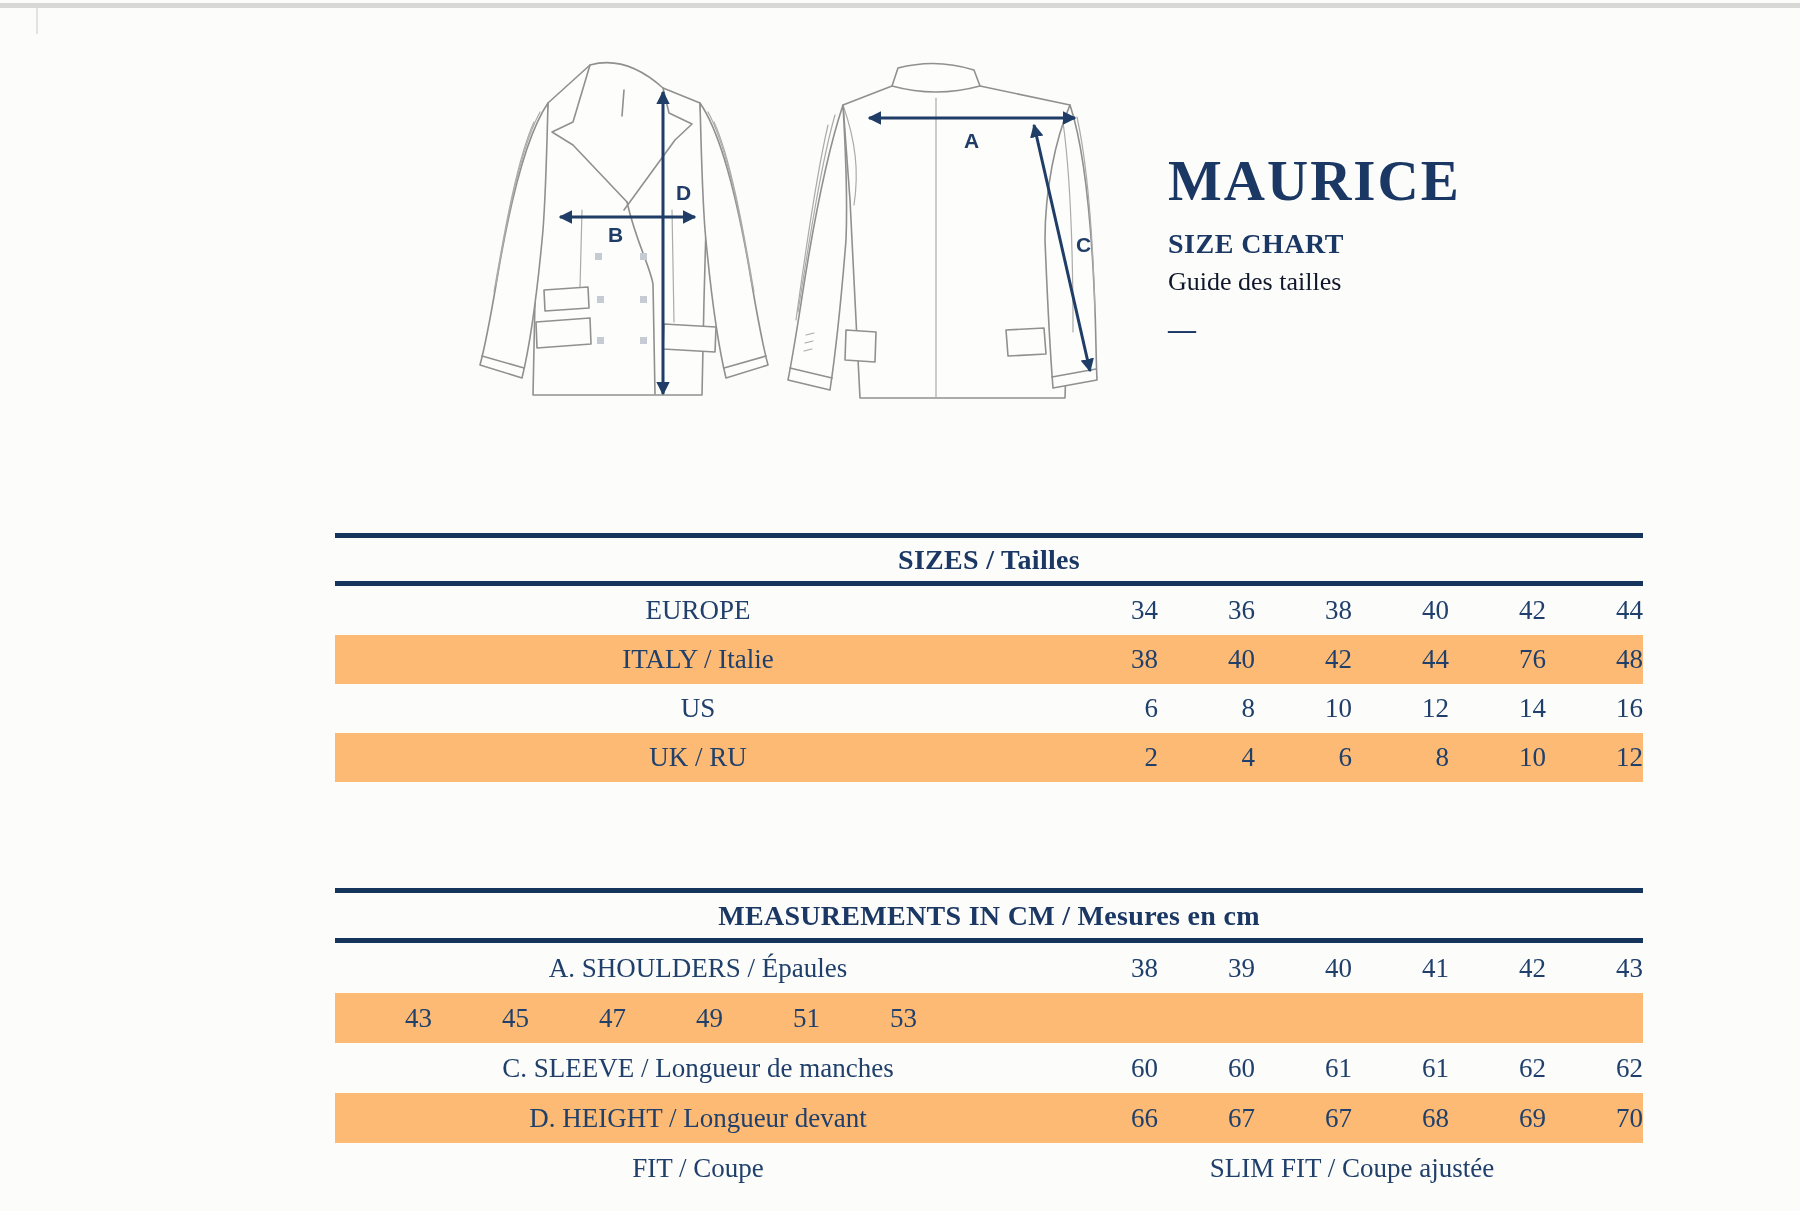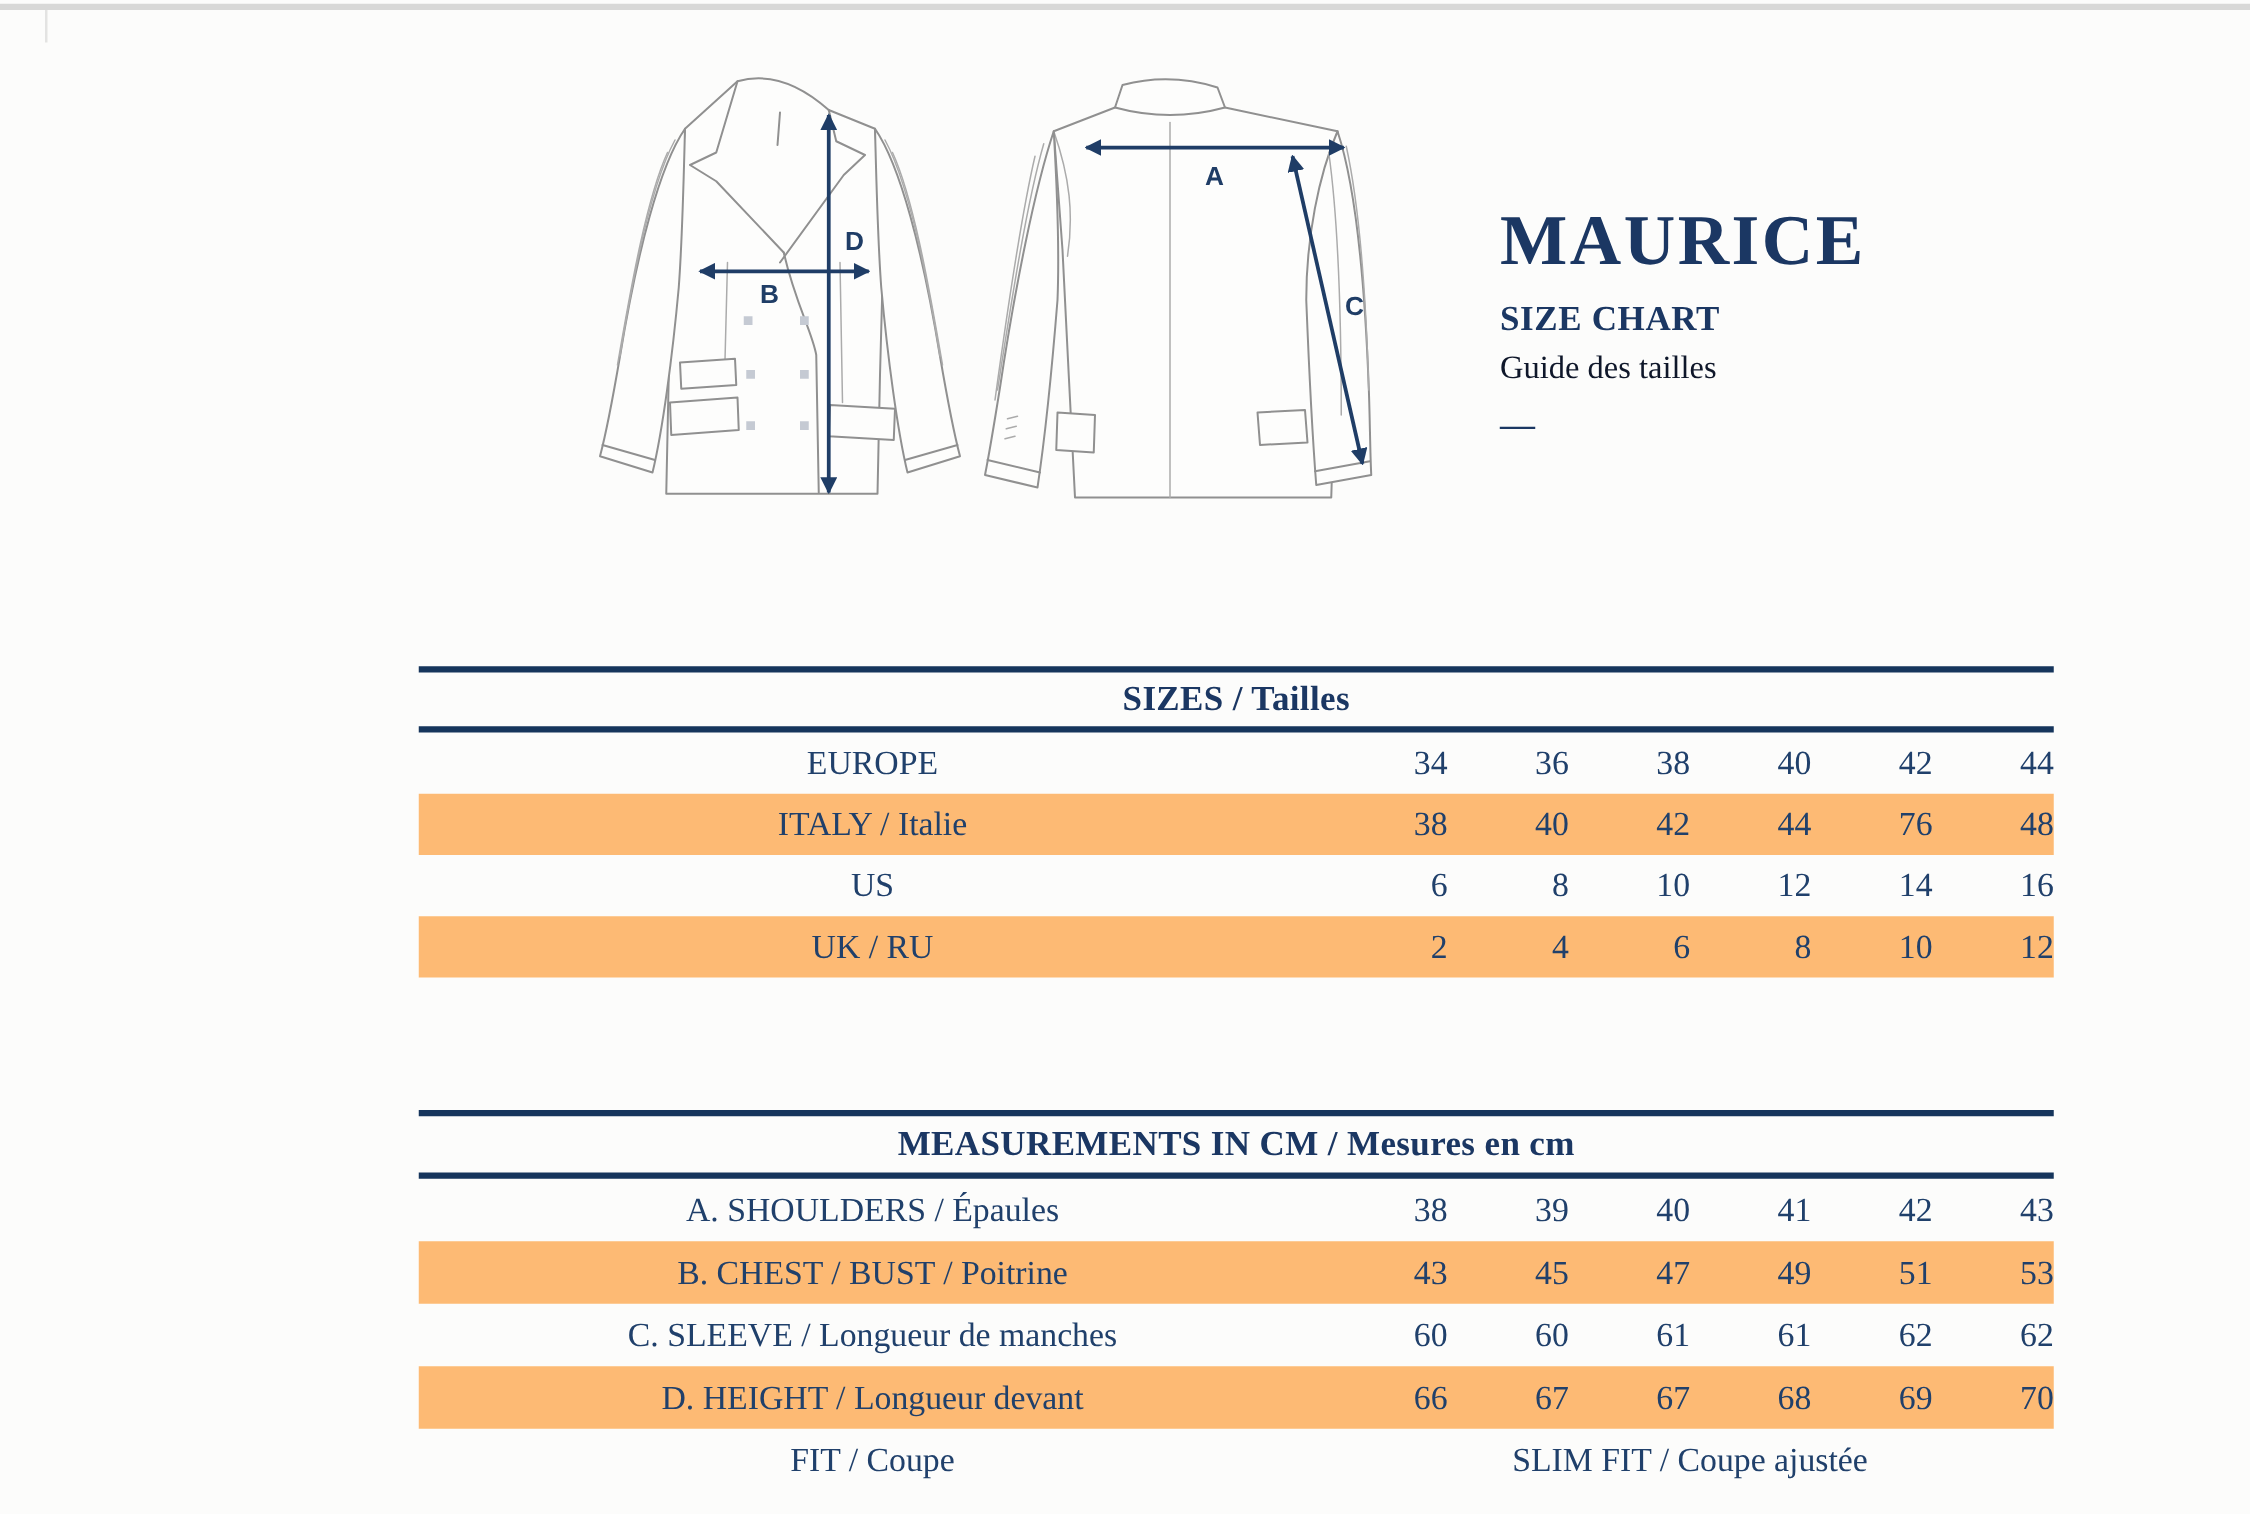--- a/index.html
+++ b/index.html
@@ -4,21 +4,21 @@
 <style>
   html,body{margin:0;padding:0;}
   body{
     width:1800px;height:1211px;position:relative;overflow:hidden;
     background:#fcfcfb;font-family:"Liberation Serif",serif;color:#20406b;
   }
   .top-edge{position:absolute;top:3px;left:0;width:1800px;height:5px;background:#d8d8d7;}
   .left-edge{position:absolute;top:8px;left:36px;width:2px;height:26px;background:#e3e3e2;}
 
   
-  .title-block{position:absolute;left:1168px;top:164px;margin-left:32px;}
+  .title-block{position:absolute;left:1168px;top:152px;}
   .brand{font-size:57px;font-weight:bold;letter-spacing:2px;line-height:58px;margin:0;color:#1b3763;}
   .size-chart{font-size:28px;font-weight:bold;letter-spacing:0.5px;margin-top:18px;color:#1b3763;}
   .guide{font-size:26px;margin-top:7px;color:#0f172a;}
   .dash{font-size:28px;font-weight:bold;margin-top:16px;color:#1b3763;letter-spacing:-2px;}
 
   
   .diagram{position:absolute;left:440px;top:50px;width:670px;height:360px;}
   .sketch{stroke:#909090;stroke-width:1.6;fill:none;stroke-linecap:round;stroke-linejoin:round;}
   .sketch-fill{stroke:#909090;stroke-width:1.6;fill:#fdfdfc;stroke-linejoin:round;}
   .seam{stroke:#ababab;stroke-width:1.2;fill:none;stroke-linecap:round;}
@@ -185,21 +185,20 @@
   <div class="t-row">
     <div class="t-label">A. SHOULDERS / Épaules</div>
     <div class="t-val">38</div>
     <div class="t-val">39</div>
     <div class="t-val">40</div>
     <div class="t-val">41</div>
     <div class="t-val">42</div>
     <div class="t-val">43</div>
   </div>
   <div class="t-row shaded">
-    <div class="t-label">B. CHEST / BUST / Poitrine</div>
     <div class="t-val">43</div>
     <div class="t-val">45</div>
     <div class="t-val">47</div>
     <div class="t-val">49</div>
     <div class="t-val">51</div>
     <div class="t-val">53</div>
   </div>
   <div class="t-row">
     <div class="t-label">C. SLEEVE / Longueur de manches</div>
     <div class="t-val">60</div>

